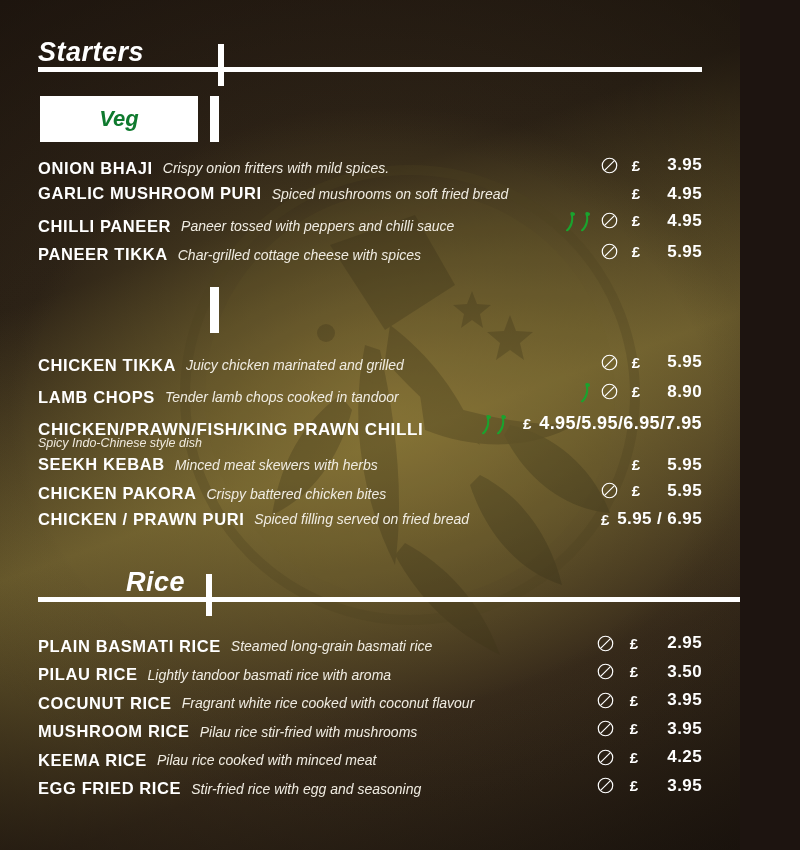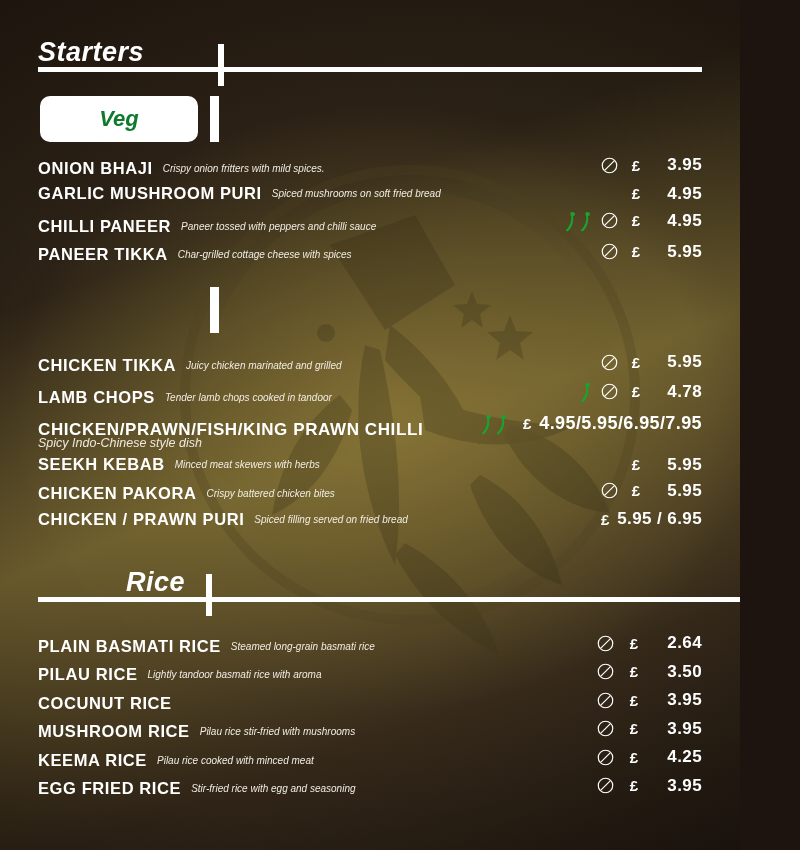--- a/index.html
+++ b/index.html
@@ -67,21 +67,20 @@
     height: 46px;
     margin: 14px 0 10px 0;
   }
   .sub-head .chip {
     position: absolute; left: 2px; top: 0;
     min-width: 158px;
     height: 46px;
     background: #ffffff;
     display: flex; align-items: center; justify-content: center;
     padding: 0 20px;
-    border-radius: 10px;
   }
   .sub-head .chip span {
     font-style: italic;
     font-weight: bold;
     font-size: 22px;
     color: #0f7a2e;
   }
   .sub-head .bar {
     position: absolute; top: 0; height: 46px; width: 9px;
     background: #ffffff;
@@ -98,21 +97,21 @@
   .row .left { flex: 1 1 auto; display: flex; align-items: center; flex-wrap: wrap; }
   .row .name {
     font-weight: bold;
     font-size: 16.5px;
     color: #ffffff;
     letter-spacing: 0.6px;
     white-space: nowrap;
   }
   .row .desc {
     font-style: italic;
-    font-size: 10px;
+    font-size: 14px;
     color: #f0ece2;
     margin-left: 10px;
     white-space: nowrap;
   }
   .row .right {
     display: flex; align-items: center; gap: 8px;
     flex: 0 0 auto;
     margin-left: 12px;
   }
   .chillies { display: flex; align-items: center; gap: 2px; }
@@ -274,21 +273,21 @@
           <span class="chillies">
             <svg width="13" height="22" viewBox="0 0 13 22">
                 <path d="M7 2 c2 0 3 1 3 2 c0 1 -1 2 -2 2 c1 5 -1 12 -5 15 c-2 1 -3 -1 -1 -2 c3 -3 5 -9 4 -13 c-1 -2 -1 -4 1 -4z" fill="#1aa32e"></path>
               </svg>
           </span>
           <svg class="veg-mark" viewBox="0 0 20 20">
               <circle cx="10" cy="10" r="8.5" fill="none" stroke="#ffffff" stroke-width="1.4"></circle>
               <path d="M4.5 15.5 L15.5 4.5" stroke="#ffffff" stroke-width="1.4"></path>
             </svg>
           <span class="cur">£</span>
-          <span class="price">4.78</span>
+          <span class="price">8.90</span>
         </div>
       </div>
 
       <div class="row" style="padding-bottom:0;">
         <div class="left">
           <span class="name" style="font-size:17px;">CHICKEN/PRAWN/FISH/KING PRAWN CHILLI</span>
         </div>
         <div class="right">
           <span class="chillies">
             <svg width="13" height="22" viewBox="0 0 13 22">
@@ -354,21 +353,21 @@
         <div class="left">
           <span class="name">PLAIN BASMATI RICE</span>
           <span class="desc">Steamed long-grain basmati rice</span>
         </div>
         <div class="right">
           <svg class="veg-mark" viewBox="0 0 20 20">
               <circle cx="10" cy="10" r="8.5" fill="none" stroke="#ffffff" stroke-width="1.4"></circle>
               <path d="M4.5 15.5 L15.5 4.5" stroke="#ffffff" stroke-width="1.4"></path>
             </svg>
           <span class="cur">£</span>
-          <span class="price">2.64</span>
+          <span class="price">2.95</span>
         </div>
       </div>
 
       <div class="row">
         <div class="left">
           <span class="name">PILAU RICE</span>
           <span class="desc">Lightly tandoor basmati rice with aroma</span>
         </div>
         <div class="right">
           <svg class="veg-mark" viewBox="0 0 20 20">
@@ -376,20 +375,21 @@
               <path d="M4.5 15.5 L15.5 4.5" stroke="#ffffff" stroke-width="1.4"></path>
             </svg>
           <span class="cur">£</span>
           <span class="price">3.50</span>
         </div>
       </div>
 
       <div class="row">
         <div class="left">
           <span class="name">COCUNUT RICE</span>
+          <span class="desc">Fragrant white rice cooked with coconut flavour</span>
         </div>
         <div class="right">
           <svg class="veg-mark" viewBox="0 0 20 20">
               <circle cx="10" cy="10" r="8.5" fill="none" stroke="#ffffff" stroke-width="1.4"></circle>
               <path d="M4.5 15.5 L15.5 4.5" stroke="#ffffff" stroke-width="1.4"></path>
             </svg>
           <span class="cur">£</span>
           <span class="price">3.95</span>
         </div>
       </div>

